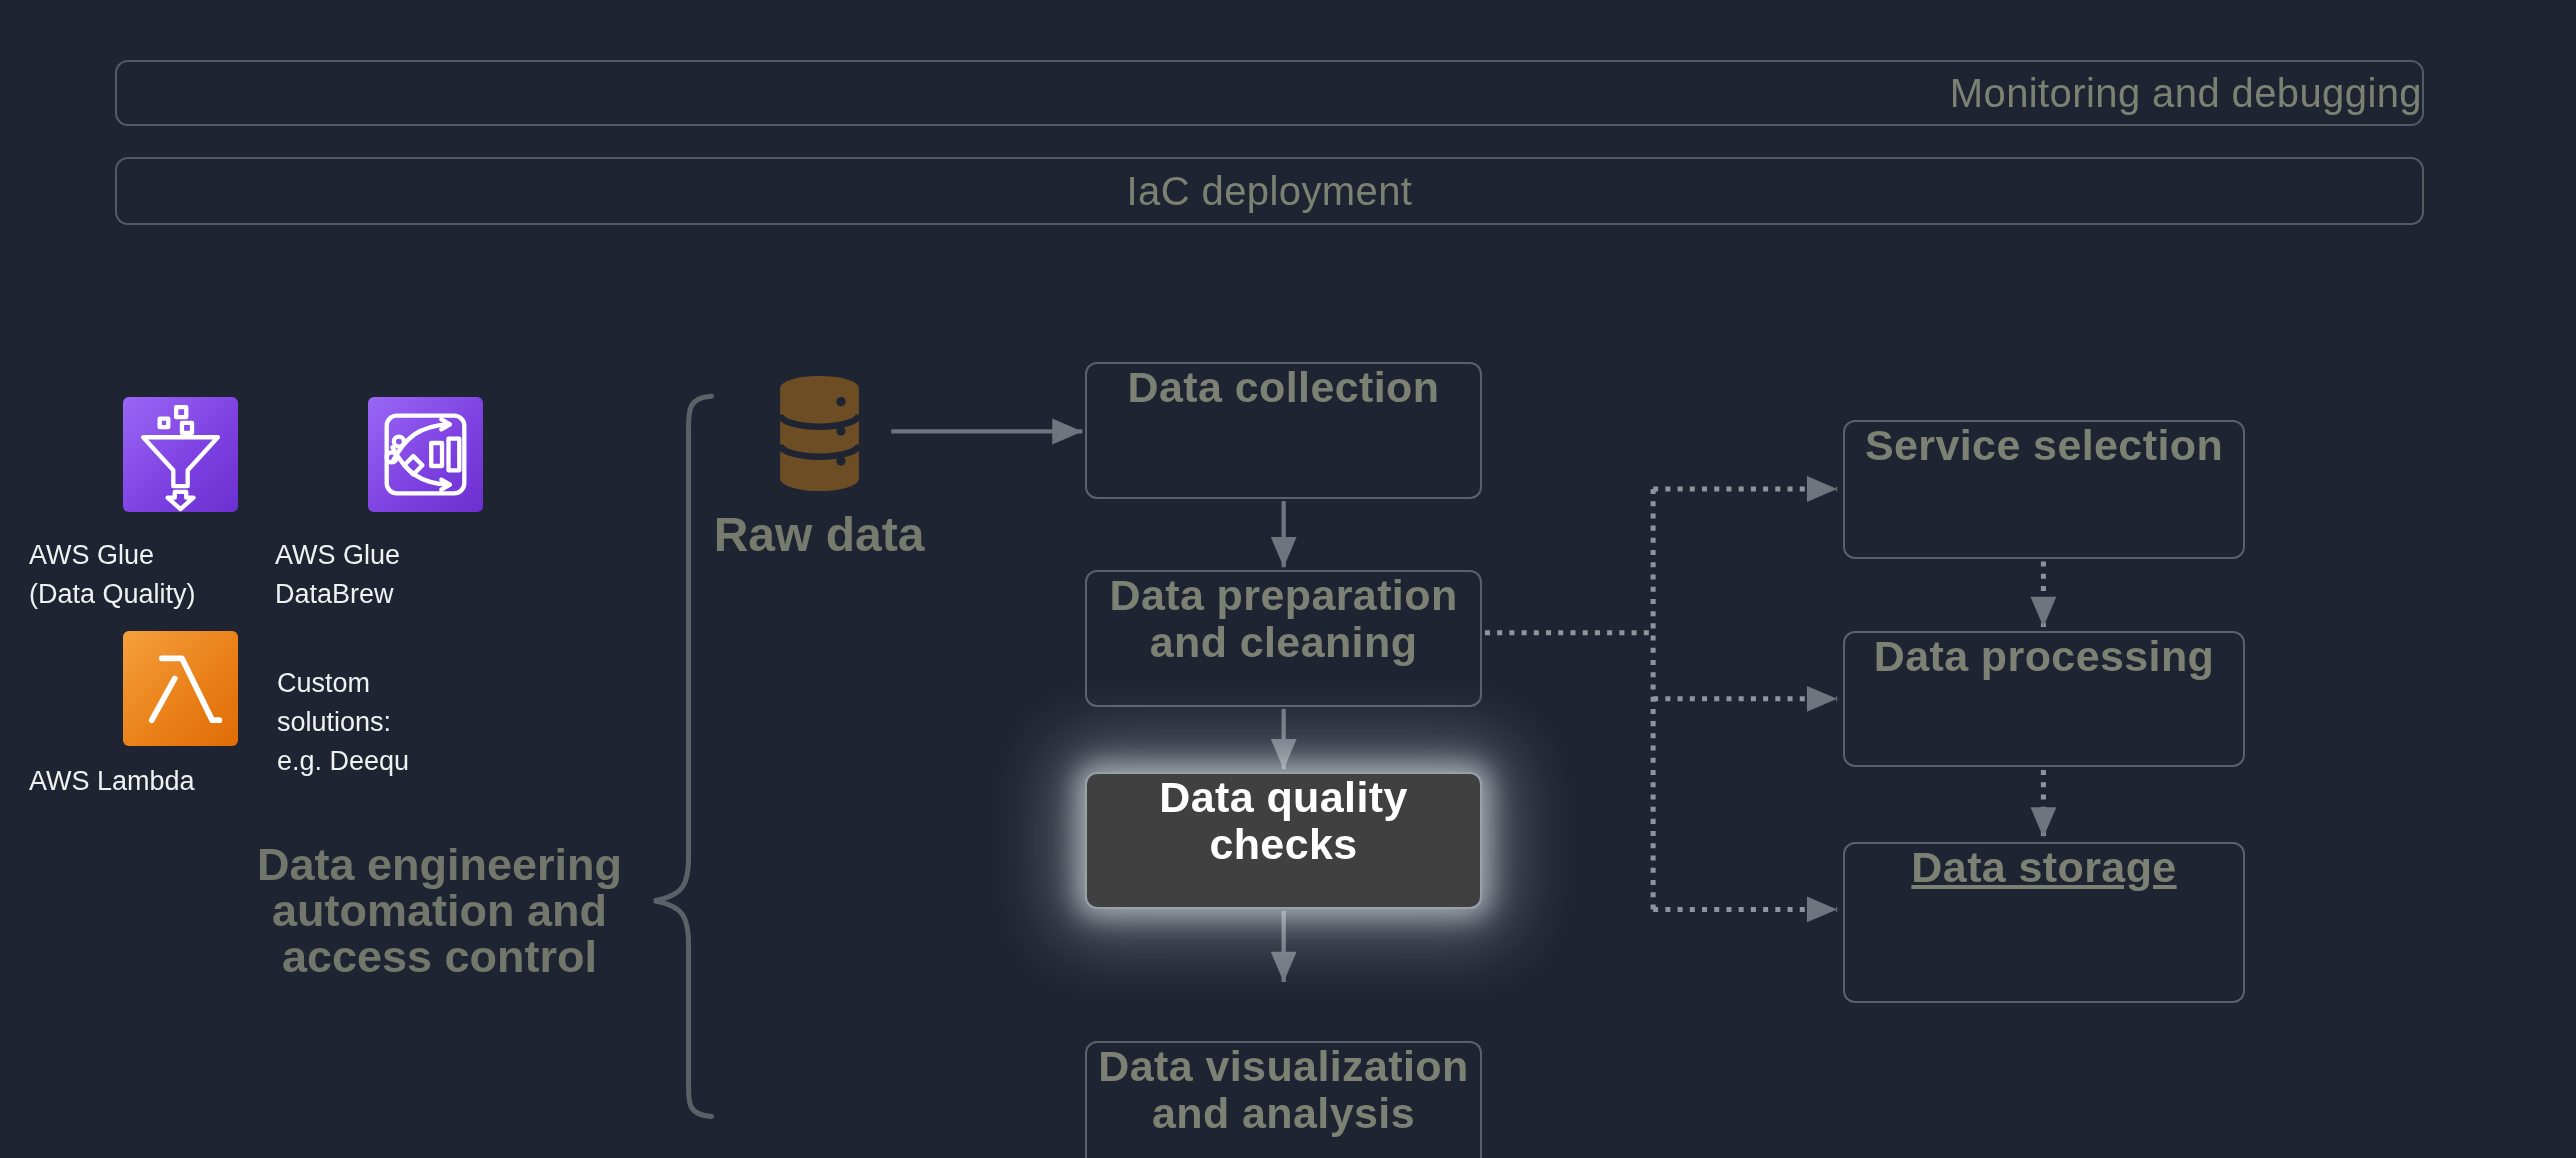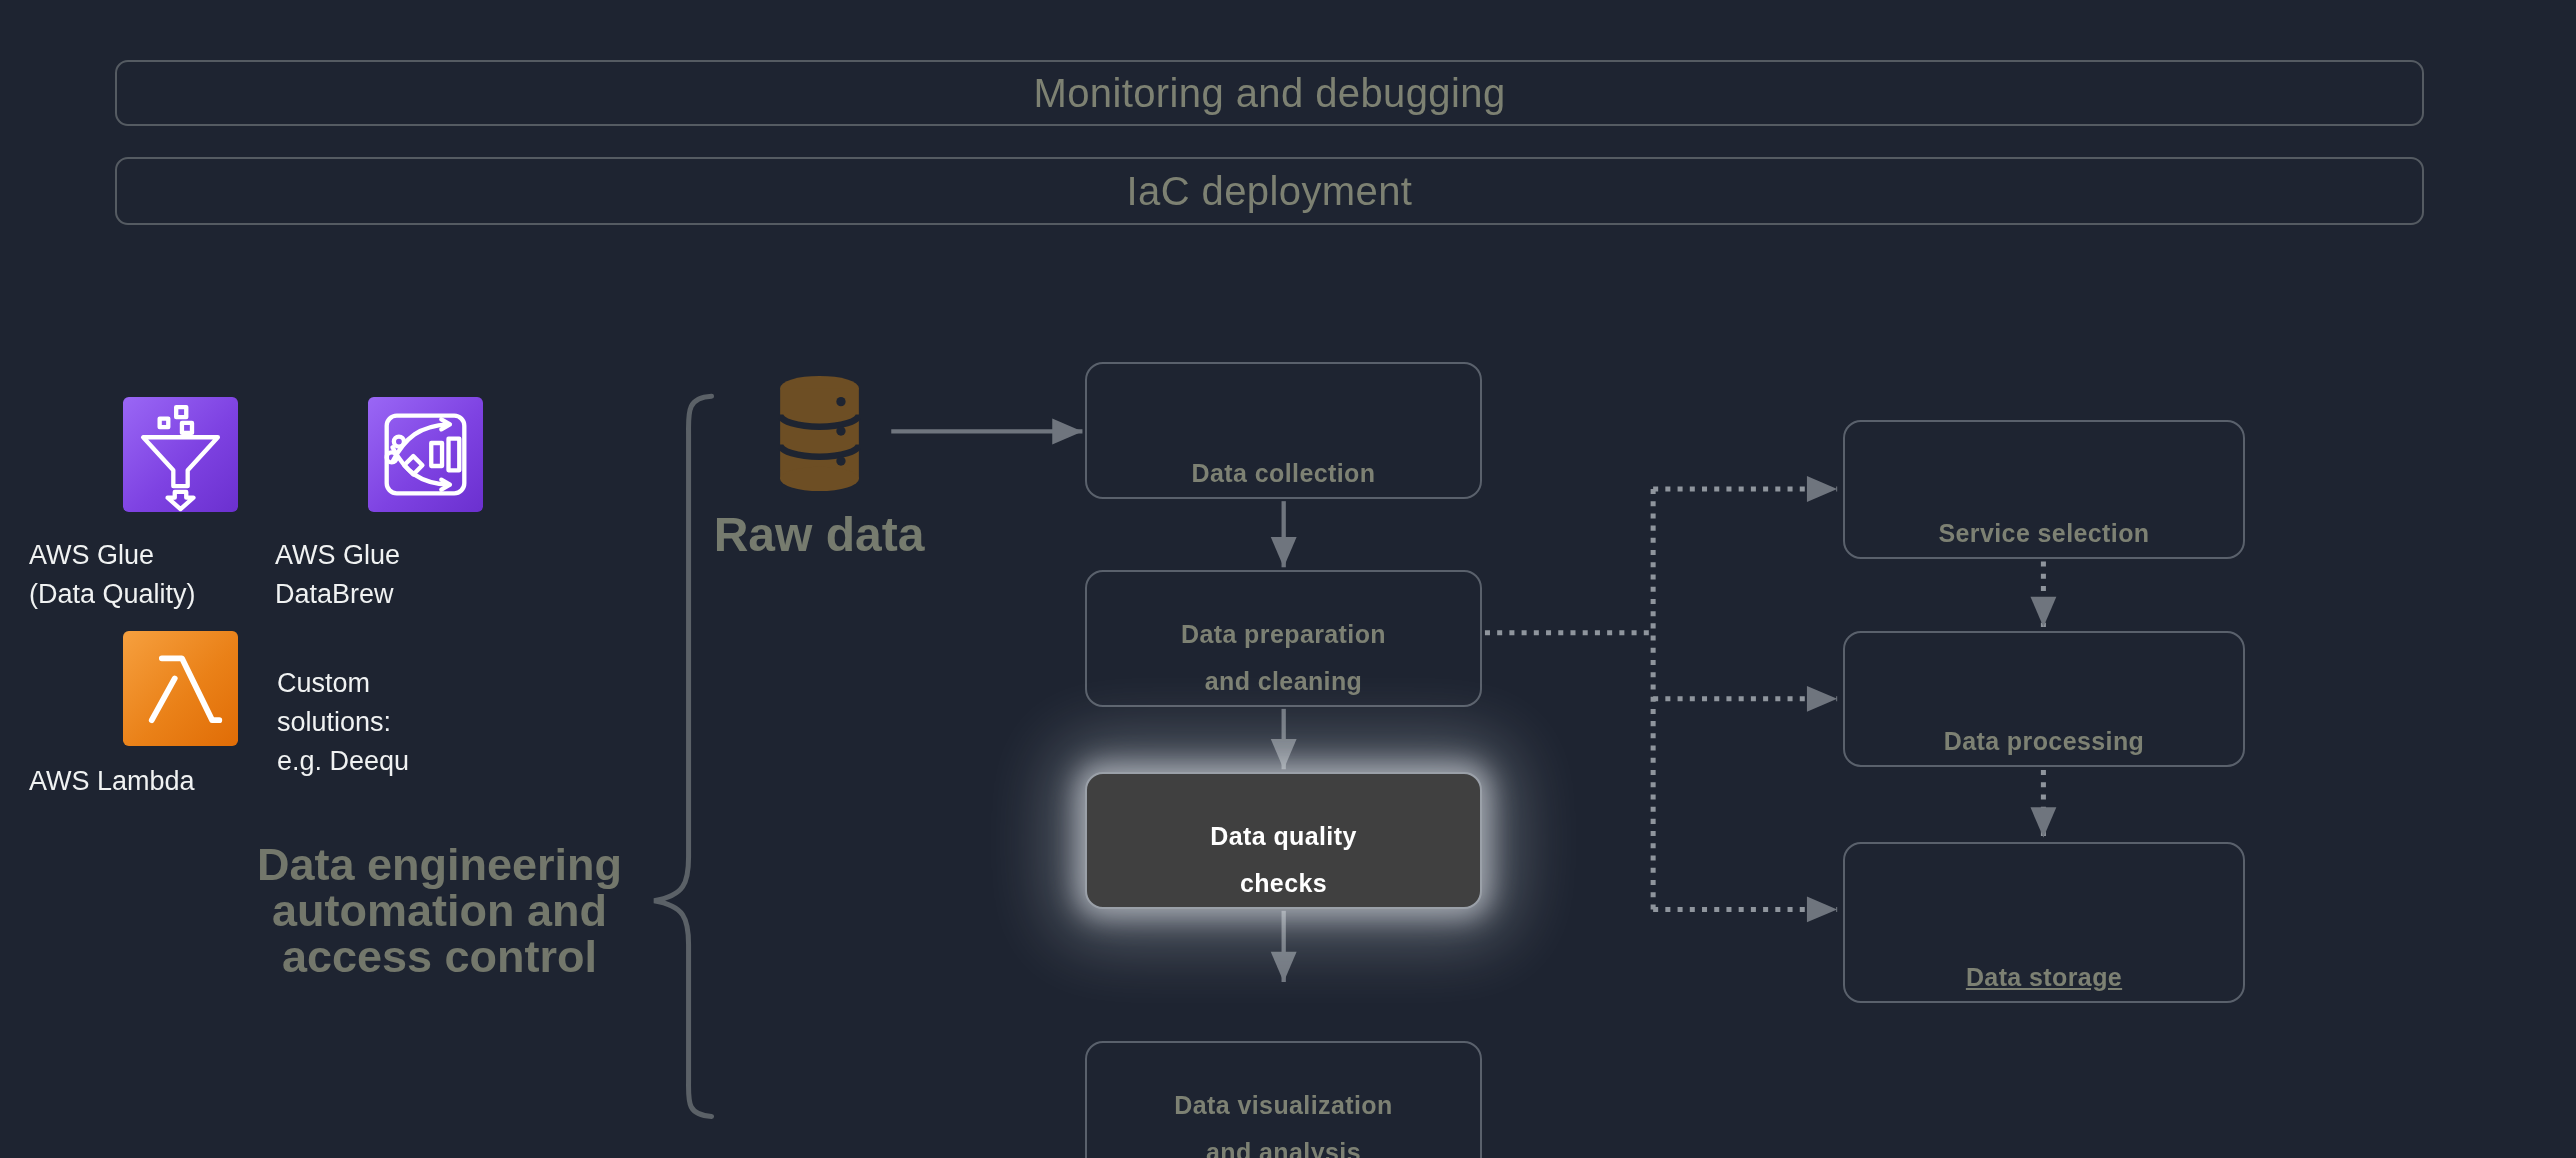--- a/index.html
+++ b/index.html
@@ -10,23 +10,23 @@
   
   .banner{
     position:absolute;left:115px;width:2309px;box-sizing:border-box;
     border:2.2px solid #555b62;border-radius:13px;
     display:flex;align-items:center;justify-content:center;
     color:#7d8172;font-size:40px;font-weight:500;letter-spacing:0.4px;
   }
   
   .node{
     position:absolute;box-sizing:border-box;
-    border:2.2px solid #5a616c;border-radius:18px;
-    display:flex;flex-direction:column;align-items:center;justify-content:flex-end;
-    color:#7d8173;font-size:25px;font-weight:600;line-height:47px;
+    border:2.2px solid #5a616c;border-radius:12px;
+    display:flex;flex-direction:column;align-items:center;justify-content:flex-start;
+    color:#7d8173;font-size:43px;font-weight:600;line-height:47px;
     text-align:center;letter-spacing:0.4px;
   }
   .node.highlight{
     background:#404040;border-color:#9aa0a8;color:#ffffff;
     box-shadow:0 0 27px 8.6px rgba(230,234,240,.55),0 0 68px 32px rgba(230,234,240,.30);
   }
   
   .aws-icon{position:absolute;width:115px;height:115px;border-radius:5.8px;}
   .aws-icon svg{position:absolute;inset:0;width:100%;height:100%;}
   .purple{background:linear-gradient(135deg,#9a67f5 0%,#7e42e2 55%,#6b30cf 100%);}
@@ -74,21 +74,21 @@
       <line x1="2300" y1="972" x2="2556" y2="972" marker-end="url(#ah)"></line>
       <line x1="2300" y1="1265" x2="2556" y2="1265" marker-end="url(#ah)"></line>
       <line x1="2843" y1="781" x2="2843" y2="872" marker-end="url(#ah)"></line>
       <line x1="2843" y1="1071" x2="2843" y2="1165" marker-end="url(#ah)"></line>
     </g>
 
     <path fill="none" stroke="#5b6167" stroke-width="7" stroke-linecap="round" d="M990 551 C955 553 958 574 958 604 L958 1192 C958 1228 952 1246 910 1253
              C952 1260 958 1278 958 1314 L958 1502 C958 1532 955 1551 990 1553"></path>
   </svg>
 
-  <div class="banner" style="top:60px;height:66px;">
+  <div class="banner" style="top:60px;height:66px;justify-content:flex-end;">
     <span>Monitoring and debugging</span>
   </div>
   <div class="banner" style="top:157px;height:68px;">
     <span>IaC deployment</span>
   </div>
 
   <div class="aws-icon purple" style="left:123px;top:397px;">
     <svg viewBox="0 0 80 80" fill="none" stroke="#ffffff" stroke-width="3" stroke-linecap="round" stroke-linejoin="round">
       <rect x="37" y="7" width="7" height="7"></rect>
       <rect x="25.5" y="15" width="6" height="6"></rect>

